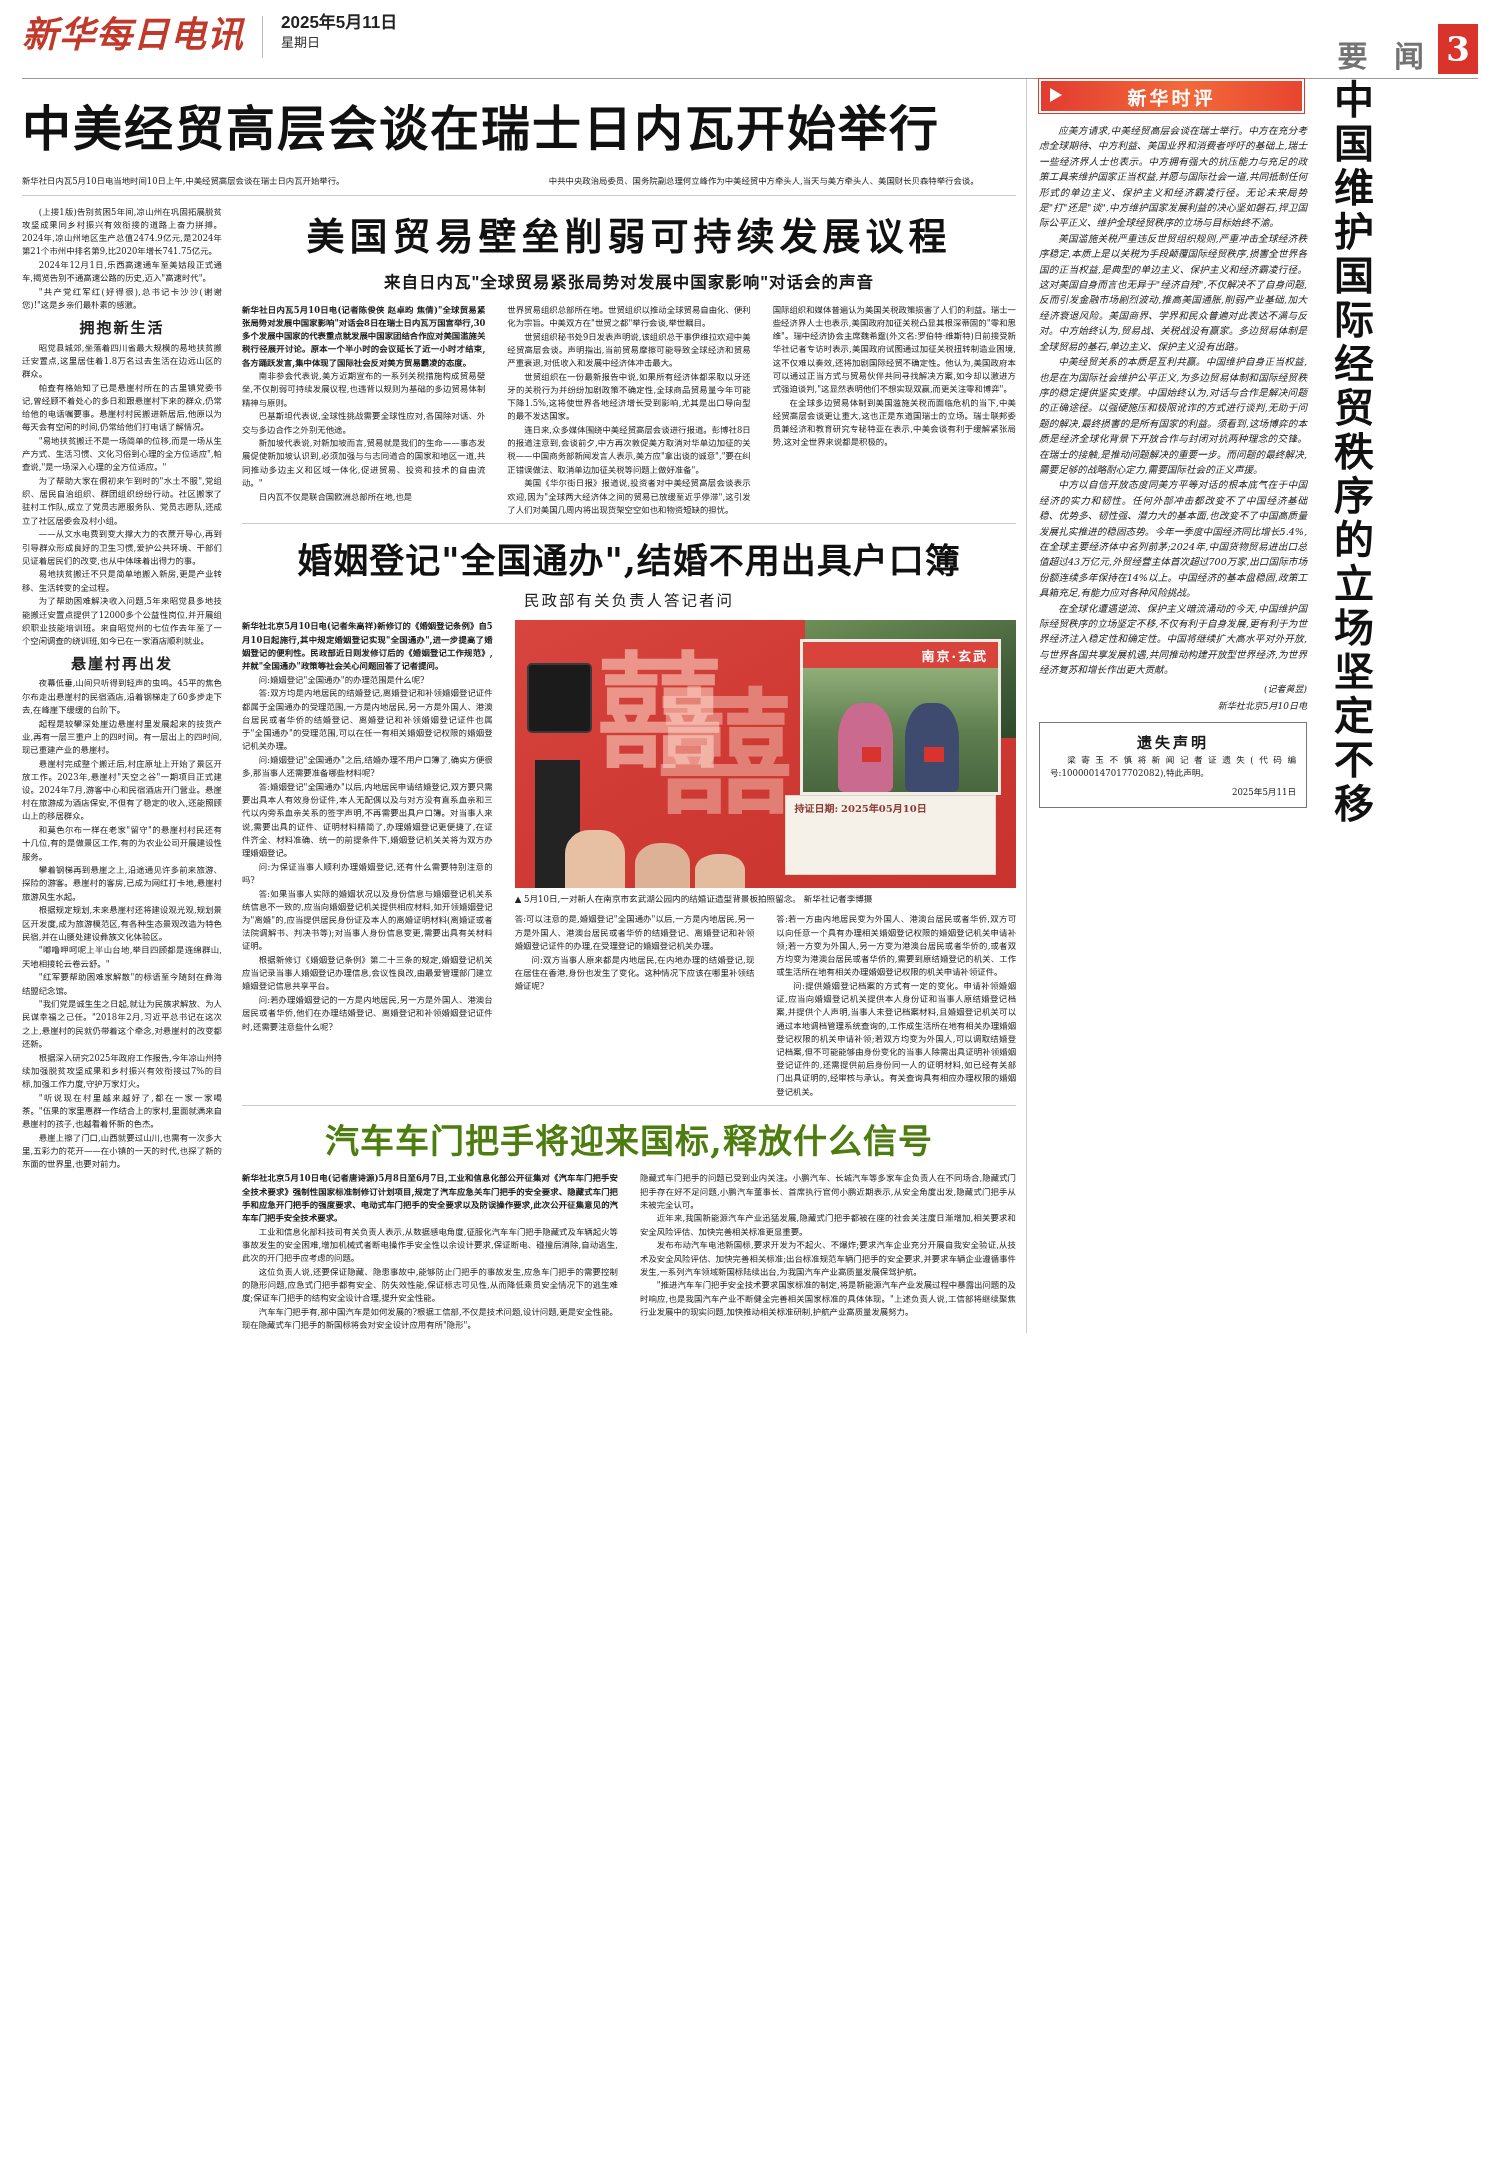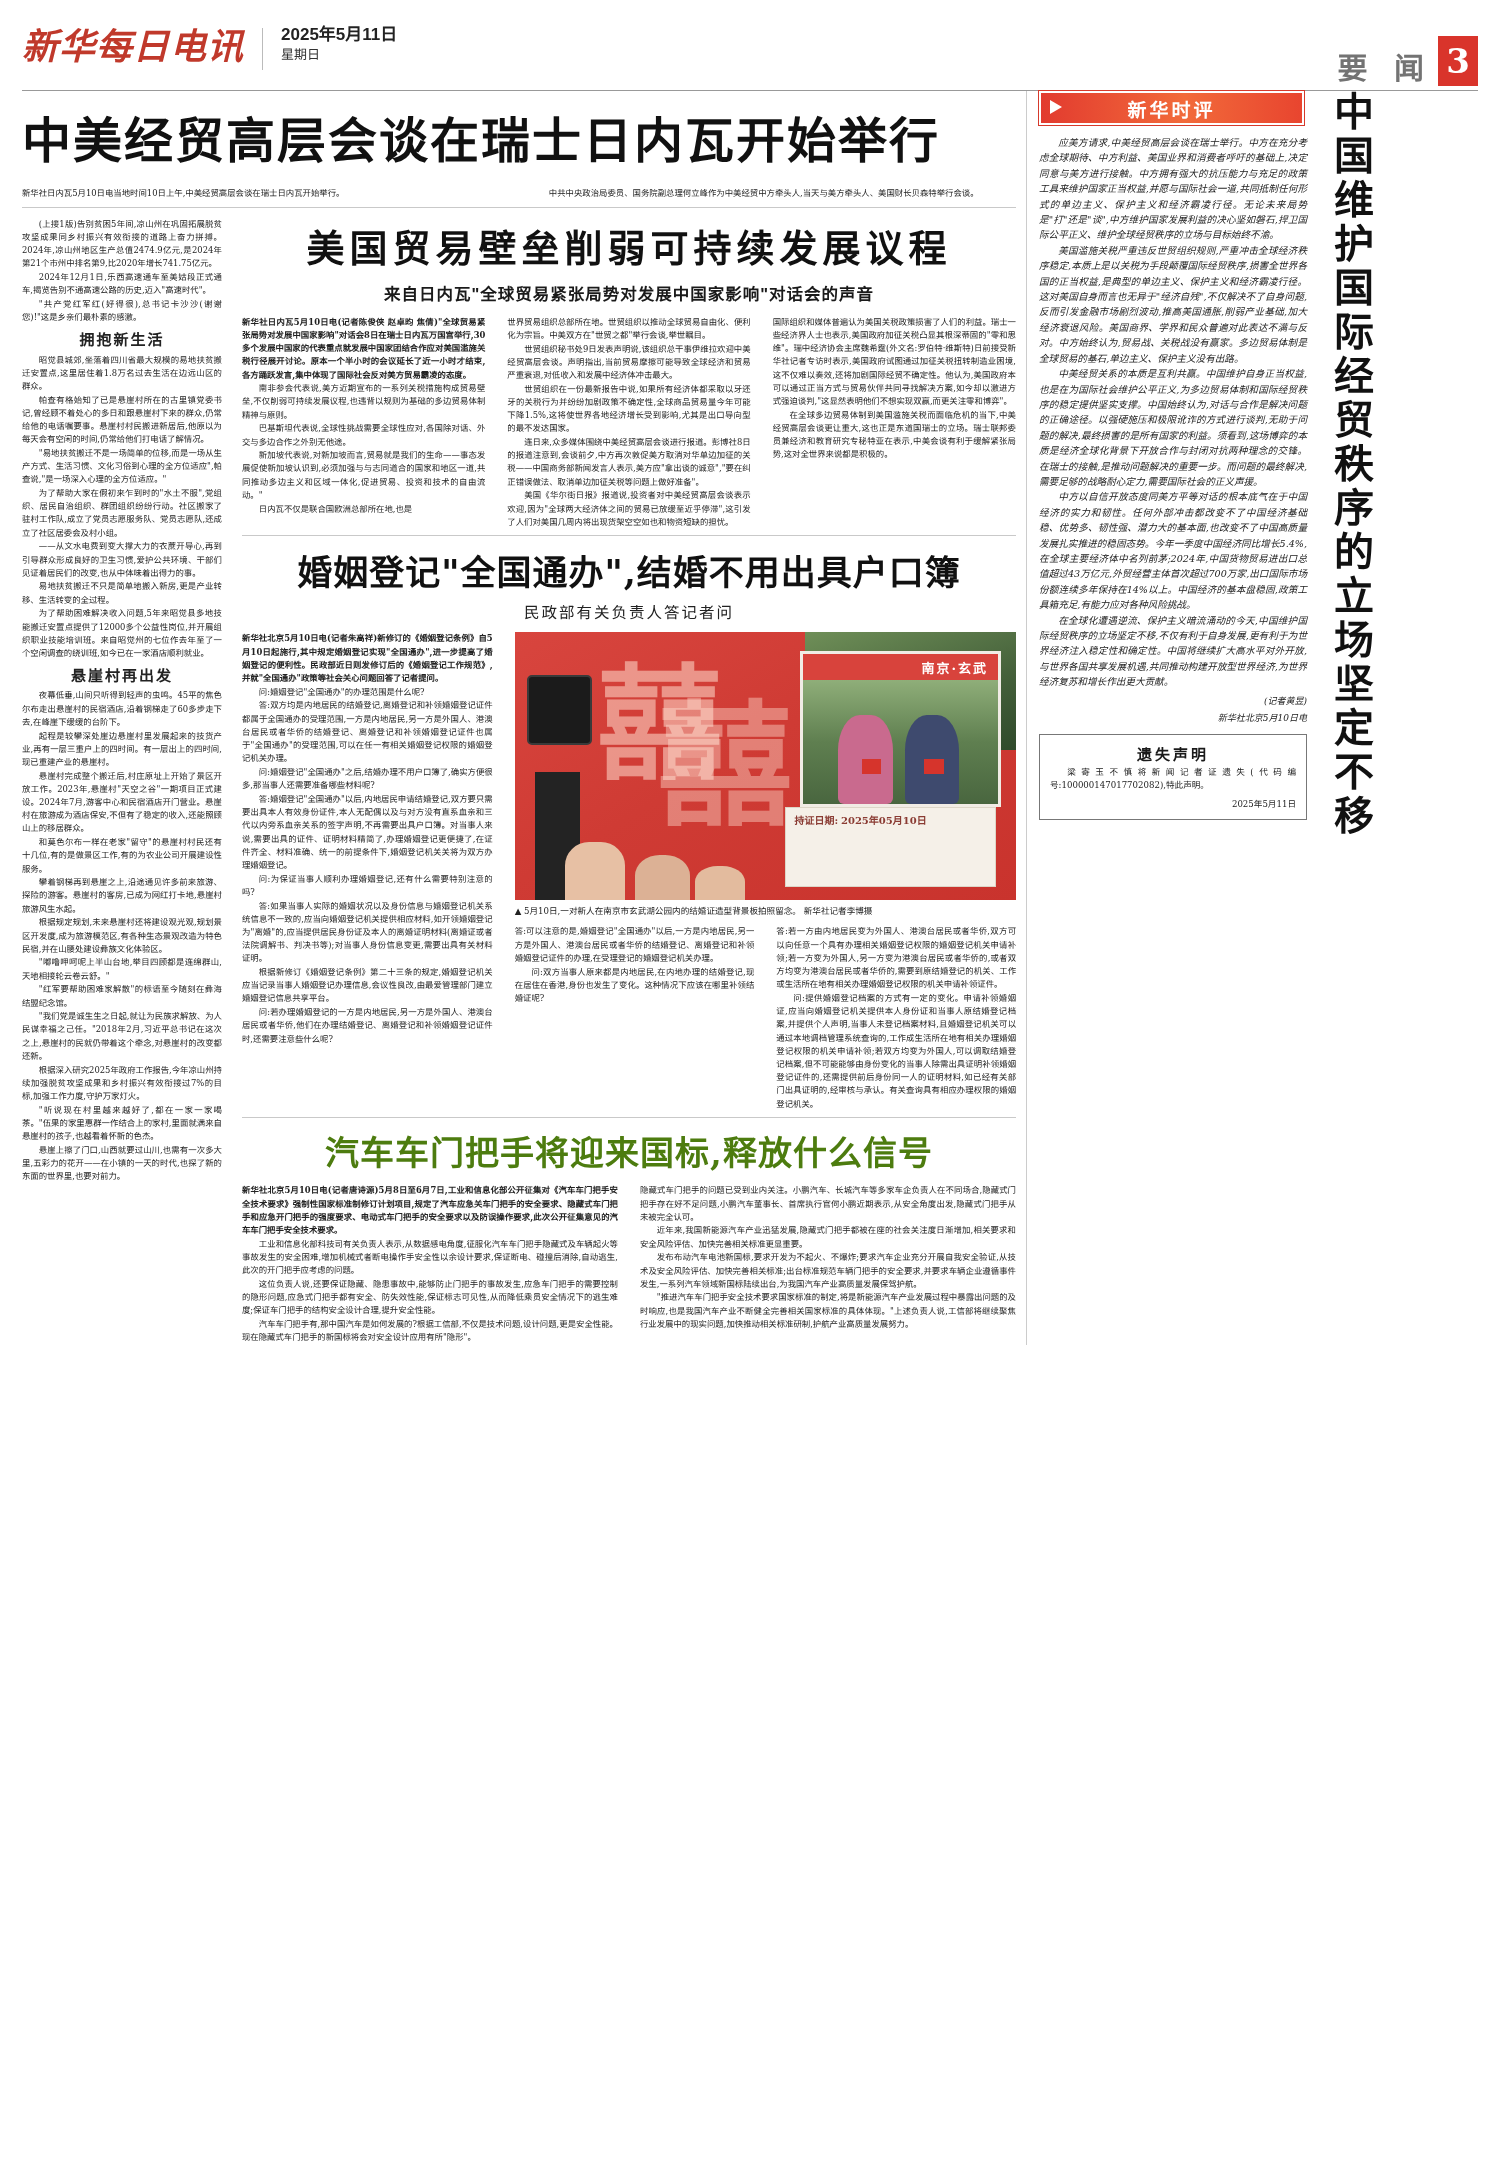--- a/index.html
+++ b/index.html
@@ -5,21 +5,21 @@
   * { box-sizing: border-box; }
   html, body { margin:0; padding:0; }
   body {
     width:1500px; height:2173px;
     background:#ffffff;
     font-family:"DejaVu Serif", serif;
     color:#1a1a1a;
     position:relative;
     overflow:hidden;
   }
-  .page { position:relative; width:1500px; height:1840px; padding:16px 22px; }
+  .page { position:relative; width:1500px; height:1840px; padding:4px 22px; }
 
   
   .masthead { display:flex; align-items:flex-start; height:72px; padding-top:8px; }
   .logo {
     font-family:"DejaVu Serif", serif;
     font-size:36px; font-weight:bold; color:#c0392b;
     letter-spacing:1px; line-height:44px;
     font-style:italic;
     white-space:nowrap;
     padding-right:18px;
@@ -369,21 +369,21 @@
 
     <div class="right-zone">
       <div class="commentary">
 
         <div class="comm-text">
           <div class="xh-badge">
             <span class="arrow"></span>
             <span>新华时评</span>
           </div>
           <div class="comm-body">
-            <p>应美方请求,中美经贸高层会谈在瑞士举行。中方在充分考虑全球期待、中方利益、美国业界和消费者呼吁的基础上,决定同意与美方进行接触。中方拥有强大的抗压能力与充足的政策工具来维护国家正当权益,并愿与国际社会一道,共同抵制任何形式的单边主义、保护主义和经济霸凌行径。无论未来局势是"打"还是"谈",中方维护国家发展利益的决心坚如磐石,捍卫国际公平正义、维护全球经贸秩序的立场与目标始终不渝。</p>
+            <p>应美方请求,中美经贸高层会谈在瑞士举行。中方在充分考虑全球期待、中方利益、美国业界和消费者呼吁的基础上,瑞士一些经济界人士也表示。中方拥有强大的抗压能力与充足的政策工具来维护国家正当权益,并愿与国际社会一道,共同抵制任何形式的单边主义、保护主义和经济霸凌行径。无论未来局势是"打"还是"谈",中方维护国家发展利益的决心坚如磐石,捍卫国际公平正义、维护全球经贸秩序的立场与目标始终不渝。</p>
             <p>美国滥施关税严重违反世贸组织规则,严重冲击全球经济秩序稳定,本质上是以关税为手段颠覆国际经贸秩序,损害全世界各国的正当权益,是典型的单边主义、保护主义和经济霸凌行径。这对美国自身而言也无异于"经济自残",不仅解决不了自身问题,反而引发金融市场剧烈波动,推高美国通胀,削弱产业基础,加大经济衰退风险。美国商界、学界和民众普遍对此表达不满与反对。中方始终认为,贸易战、关税战没有赢家。多边贸易体制是全球贸易的基石,单边主义、保护主义没有出路。</p>
             <p>中美经贸关系的本质是互利共赢。中国维护自身正当权益,也是在为国际社会维护公平正义,为多边贸易体制和国际经贸秩序的稳定提供坚实支撑。中国始终认为,对话与合作是解决问题的正确途径。以强硬施压和极限讹诈的方式进行谈判,无助于问题的解决,最终损害的是所有国家的利益。须看到,这场博弈的本质是经济全球化背景下开放合作与封闭对抗两种理念的交锋。在瑞士的接触,是推动问题解决的重要一步。而问题的最终解决,需要足够的战略耐心定力,需要国际社会的正义声援。</p>
             <p>中方以自信开放态度同美方平等对话的根本底气在于中国经济的实力和韧性。任何外部冲击都改变不了中国经济基础稳、优势多、韧性强、潜力大的基本面,也改变不了中国高质量发展扎实推进的稳固态势。今年一季度中国经济同比增长5.4%,在全球主要经济体中名列前茅;2024年,中国货物贸易进出口总值超过43万亿元,外贸经营主体首次超过700万家,出口国际市场份额连续多年保持在14%以上。中国经济的基本盘稳固,政策工具箱充足,有能力应对各种风险挑战。</p>
             <p>在全球化遭遇逆流、保护主义暗流涌动的今天,中国维护国际经贸秩序的立场坚定不移,不仅有利于自身发展,更有利于为世界经济注入稳定性和确定性。中国将继续扩大高水平对外开放,与世界各国共享发展机遇,共同推动构建开放型世界经济,为世界经济复苏和增长作出更大贡献。</p>
           </div>
           <div class="sign">(记者黄昱)</div>
           <div class="sign">新华社北京5月10日电</div>
 
           <div class="obit-box">
             <div class="obit-title">遗失声明</div>

